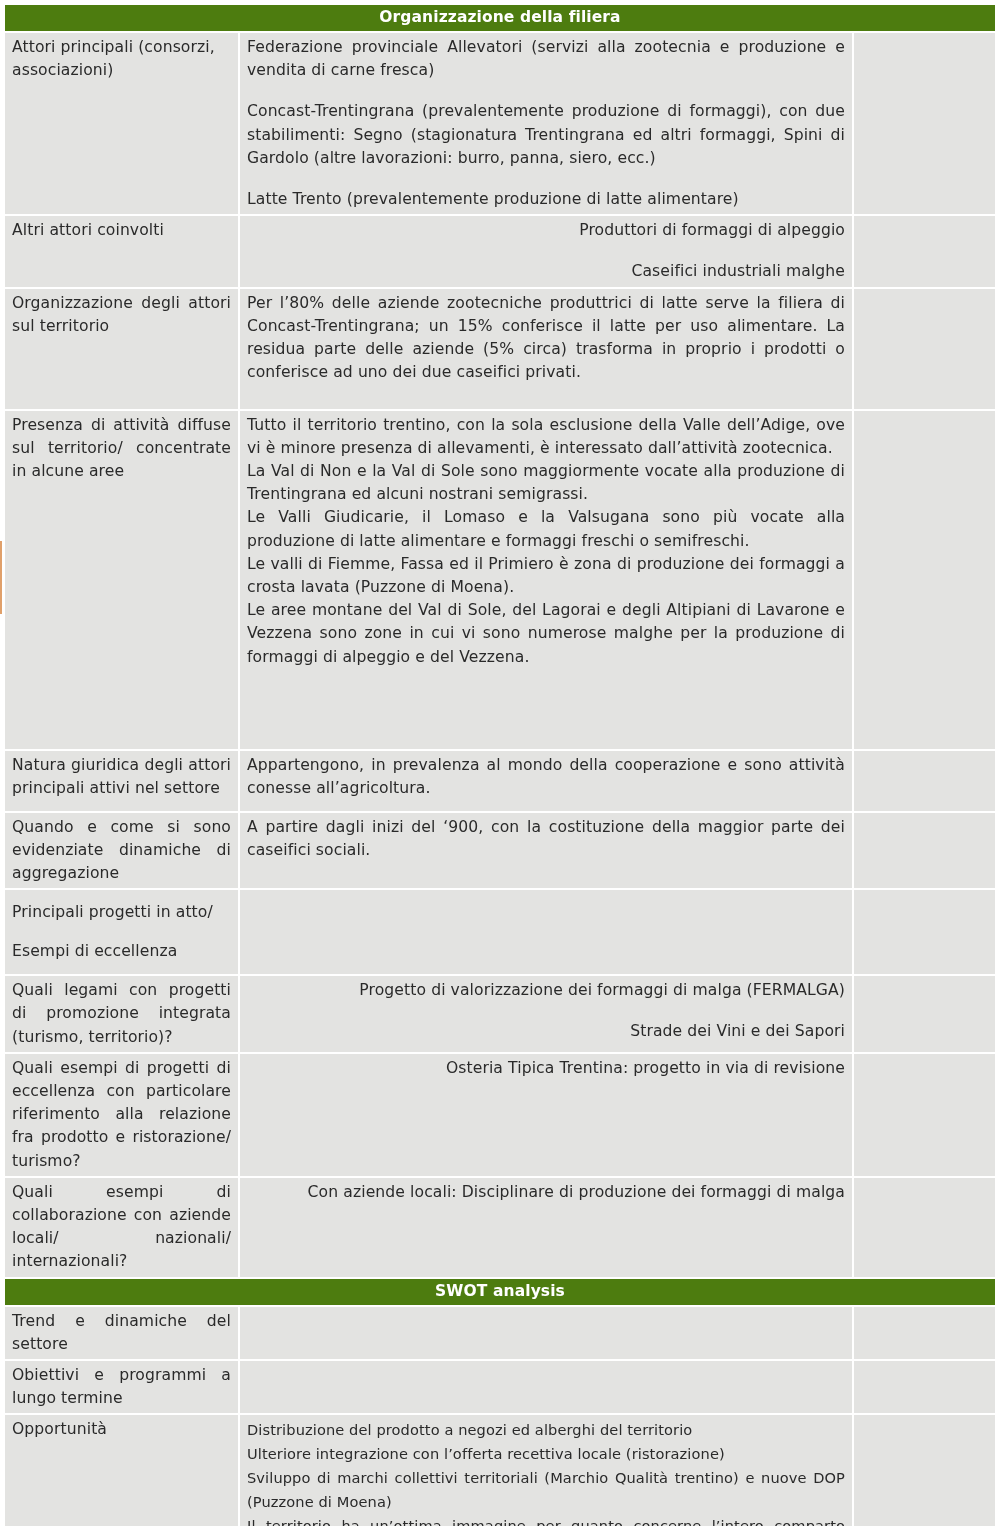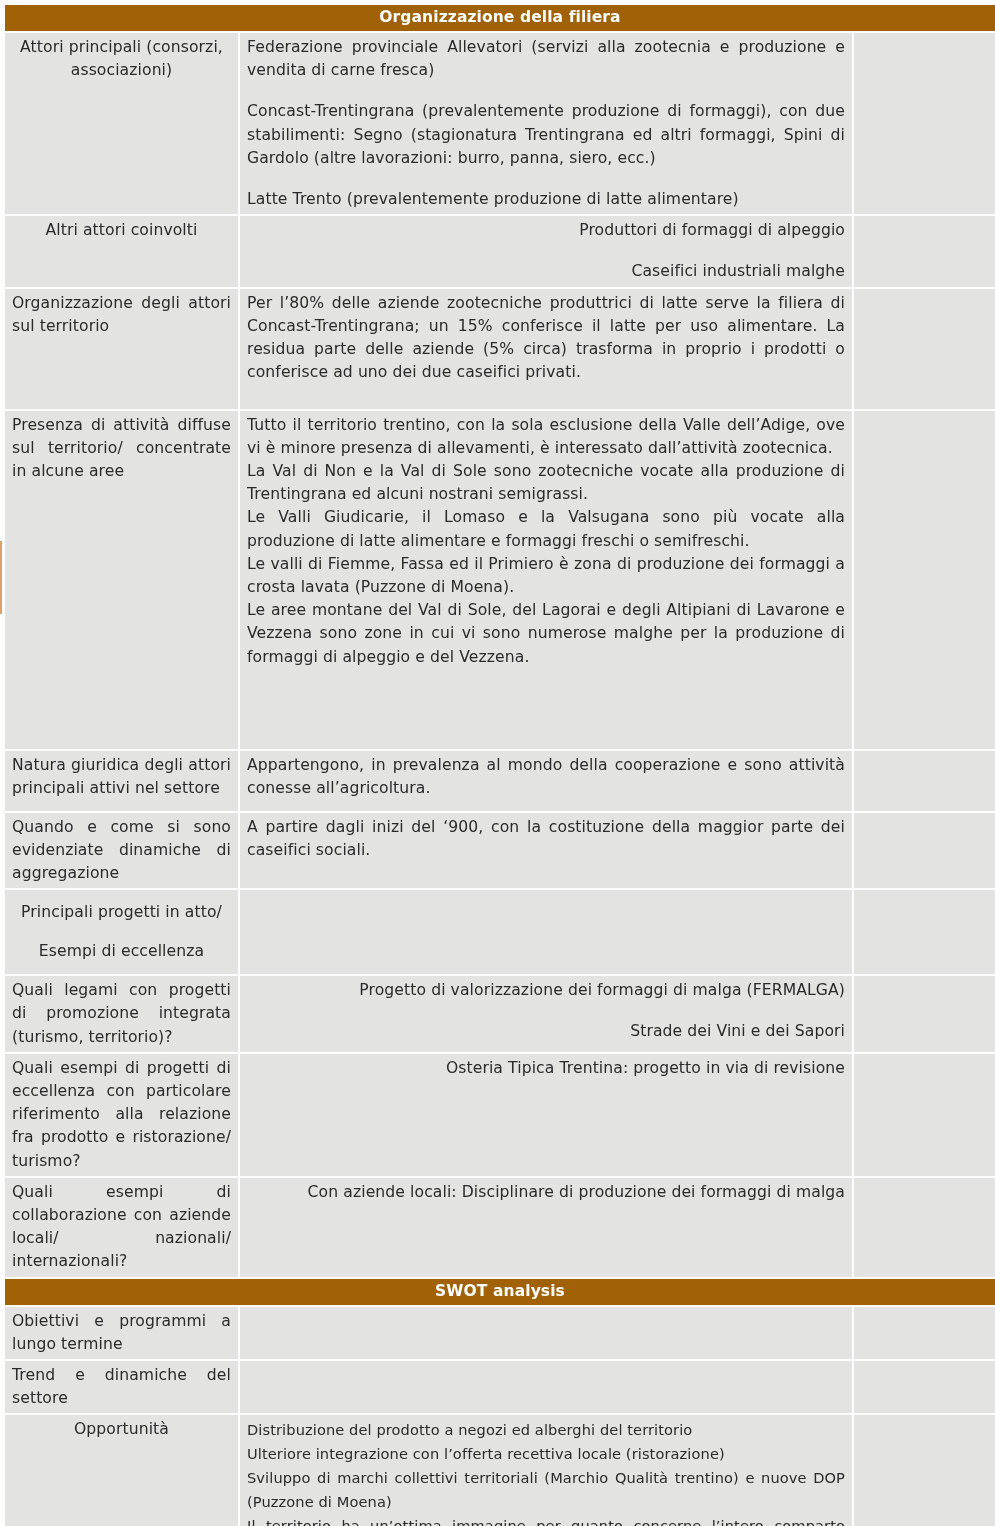--- a/index.html
+++ b/index.html
@@ -4,26 +4,26 @@
 <style>
   html, body { margin:0; padding:0; background:#ffffff; }
   body { width:995px; height:1526px; overflow:hidden; position:relative;
          font-family:"DejaVu Sans", sans-serif; color:#2a2a2a; }
   .wrap { position:absolute; left:3px; top:5px; width:992px; }
   table { border-collapse:collapse; width:992px; table-layout:fixed; }
   col.c1 { width:235px; } col.c2 { width:614px; } col.c3 { width:143px; }
   td { background:#e3e3e1; border:2px solid #ffffff; vertical-align:top;
        font-size:15.6px; line-height:23.2px; padding:3px 7px 3px 7px;
        letter-spacing:0.1px; }
-  td.label { text-align:center; }
+  td.label { text-align:left; }
   td.label.just { text-align:justify; }
   td.content { text-align:right; }
   td.content.just { text-align:justify; }
   td.empty { }
-  tr.section td { background:#a16207; color:#ffffff; font-weight:bold;
+  tr.section td { background:#4d7c0f; color:#ffffff; font-weight:bold;
                   text-align:center; font-size:15.5px; line-height:21px;
                   padding:2px 4px 3px 4px; border-top:none; }
   .para { display:block; }
   .para + .para.spaced { margin-top:18px; }
   td.content.small { font-size:15.2px; line-height:23.8px; }
   .edge-marker { position:absolute; left:0; top:541px; width:2px; height:73px; background:#e0a06a; }
 </style>
 </head>
 <body>
 
@@ -74,21 +74,21 @@
         </td>
         <td class="empty"></td>
       </tr>
 
       <tr style="height:340px">
         <td class="label just">
           <span class="para">Presenza di attività diffuse sul territorio/ concentrate in alcune aree</span>
         </td>
         <td class="content just">
           <span class="para">Tutto il territorio trentino, con la sola esclusione della Valle dell’Adige, ove vi è minore presenza di allevamenti, è interessato dall’attività zootecnica.</span>
-          <span class="para">La Val di Non e la Val di Sole sono zootecniche vocate alla produzione di Trentingrana ed alcuni nostrani semigrassi.</span>
+          <span class="para">La Val di Non e la Val di Sole sono maggiormente vocate alla produzione di Trentingrana ed alcuni nostrani semigrassi.</span>
           <span class="para">Le Valli Giudicarie, il Lomaso e la Valsugana sono più vocate alla produzione di latte alimentare e formaggi freschi o semifreschi.</span>
           <span class="para">Le valli di Fiemme, Fassa ed il Primiero è zona di produzione dei formaggi a crosta lavata (Puzzone di Moena).</span>
           <span class="para">Le aree montane del Val di Sole, del Lagorai e degli Altipiani di Lavarone e Vezzena sono zone in cui vi sono numerose malghe per la produzione di formaggi di alpeggio e del Vezzena.</span>
         </td>
         <td class="empty"></td>
       </tr>
 
       <tr style="height:62px">
         <td class="label just">
           <span class="para">Natura giuridica degli attori principali attivi nel settore</span>
@@ -147,29 +147,29 @@
         </td>
         <td class="empty"></td>
       </tr>
 
       <tr class="section">
         <td colspan="3">SWOT analysis</td>
       </tr>
 
       <tr style="height:54px">
         <td class="label just">
-          <span class="para">Obiettivi e programmi a lungo termine</span>
+          <span class="para">Trend e dinamiche del settore</span>
         </td>
         <td class="content"></td>
         <td class="empty"></td>
       </tr>
 
       <tr style="height:54px">
         <td class="label just">
-          <span class="para">Trend e dinamiche del settore</span>
+          <span class="para">Obiettivi e programmi a lungo termine</span>
         </td>
         <td class="content"></td>
         <td class="empty"></td>
       </tr>
 
       <tr style="height:250px">
         <td class="label">
           <span class="para">Opportunità</span>
         </td>
         <td class="content just small" style="font-size:14.6px; line-height:23.8px;">

